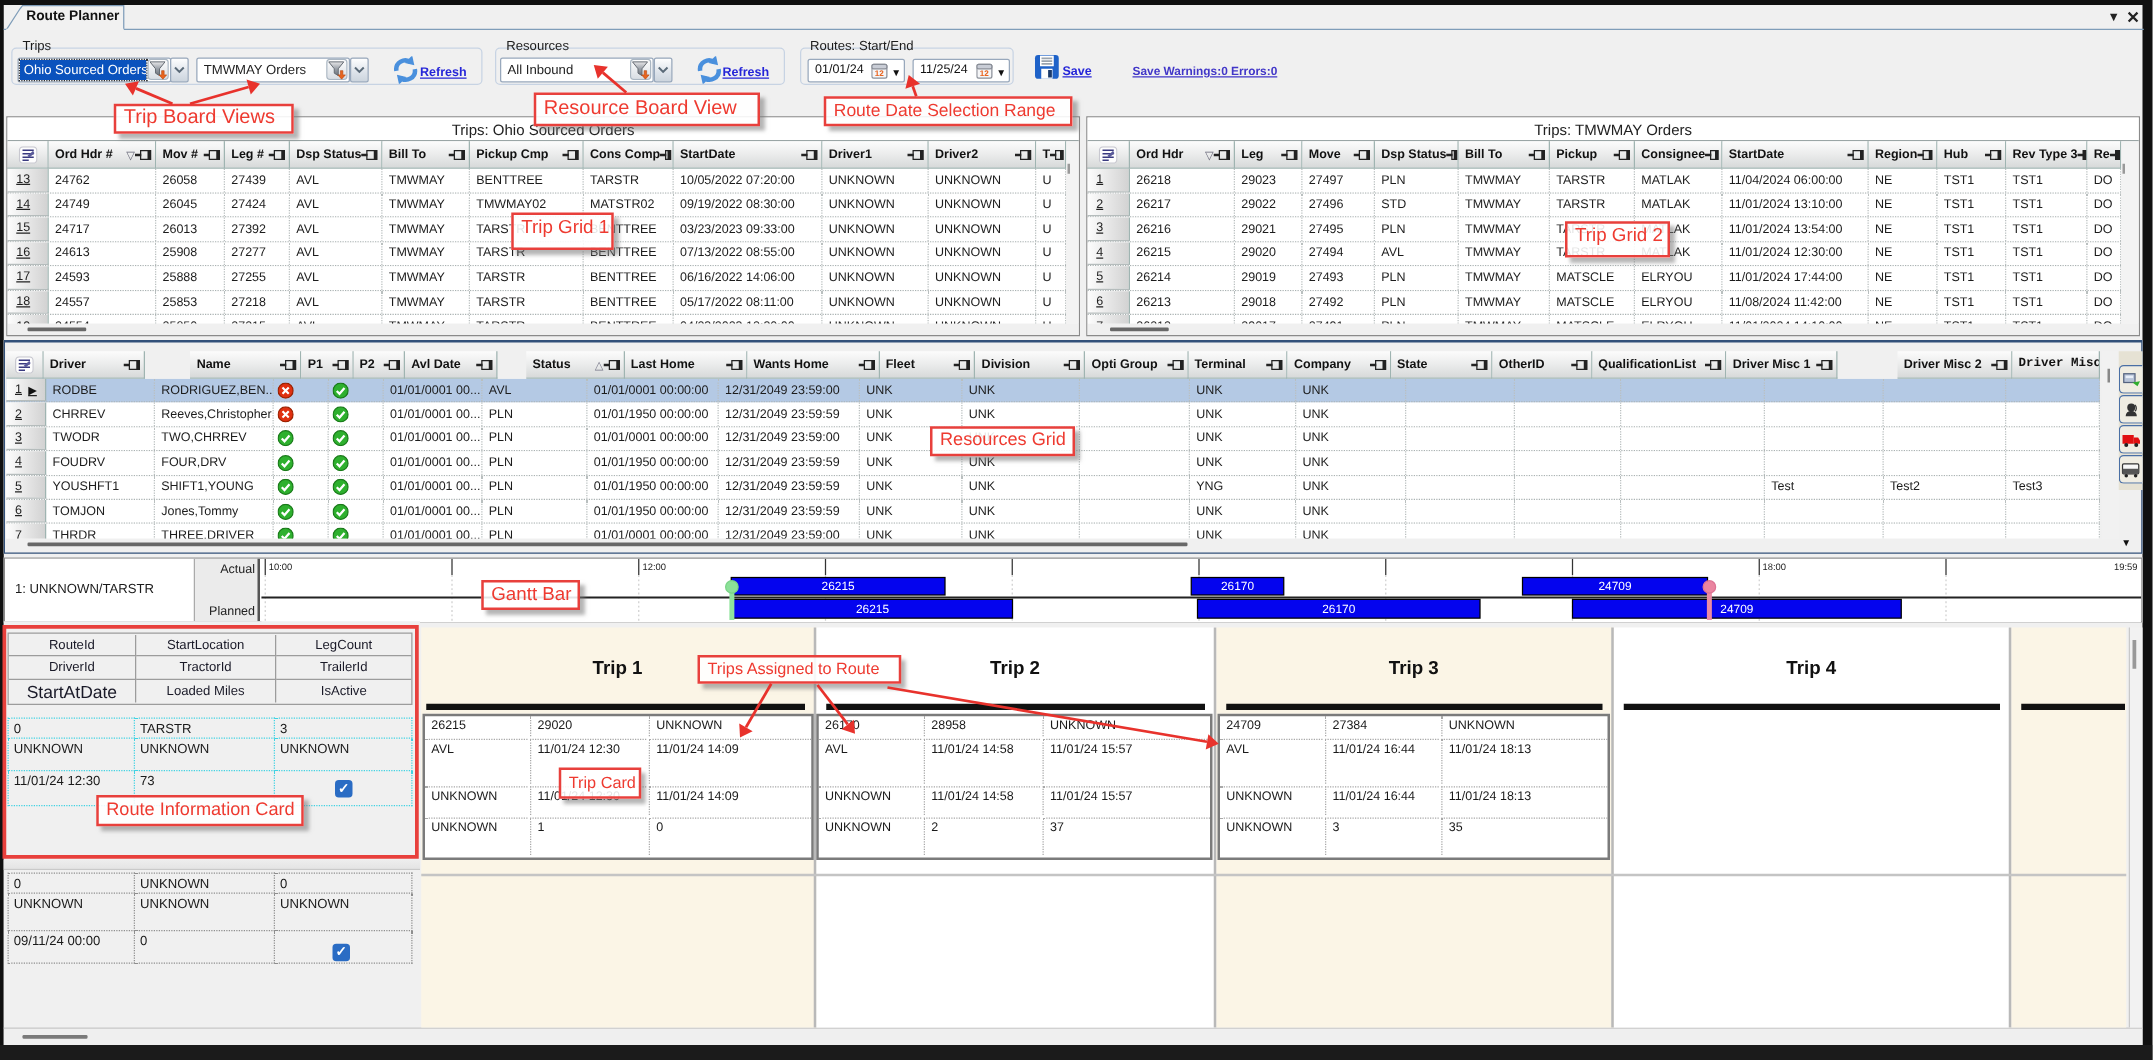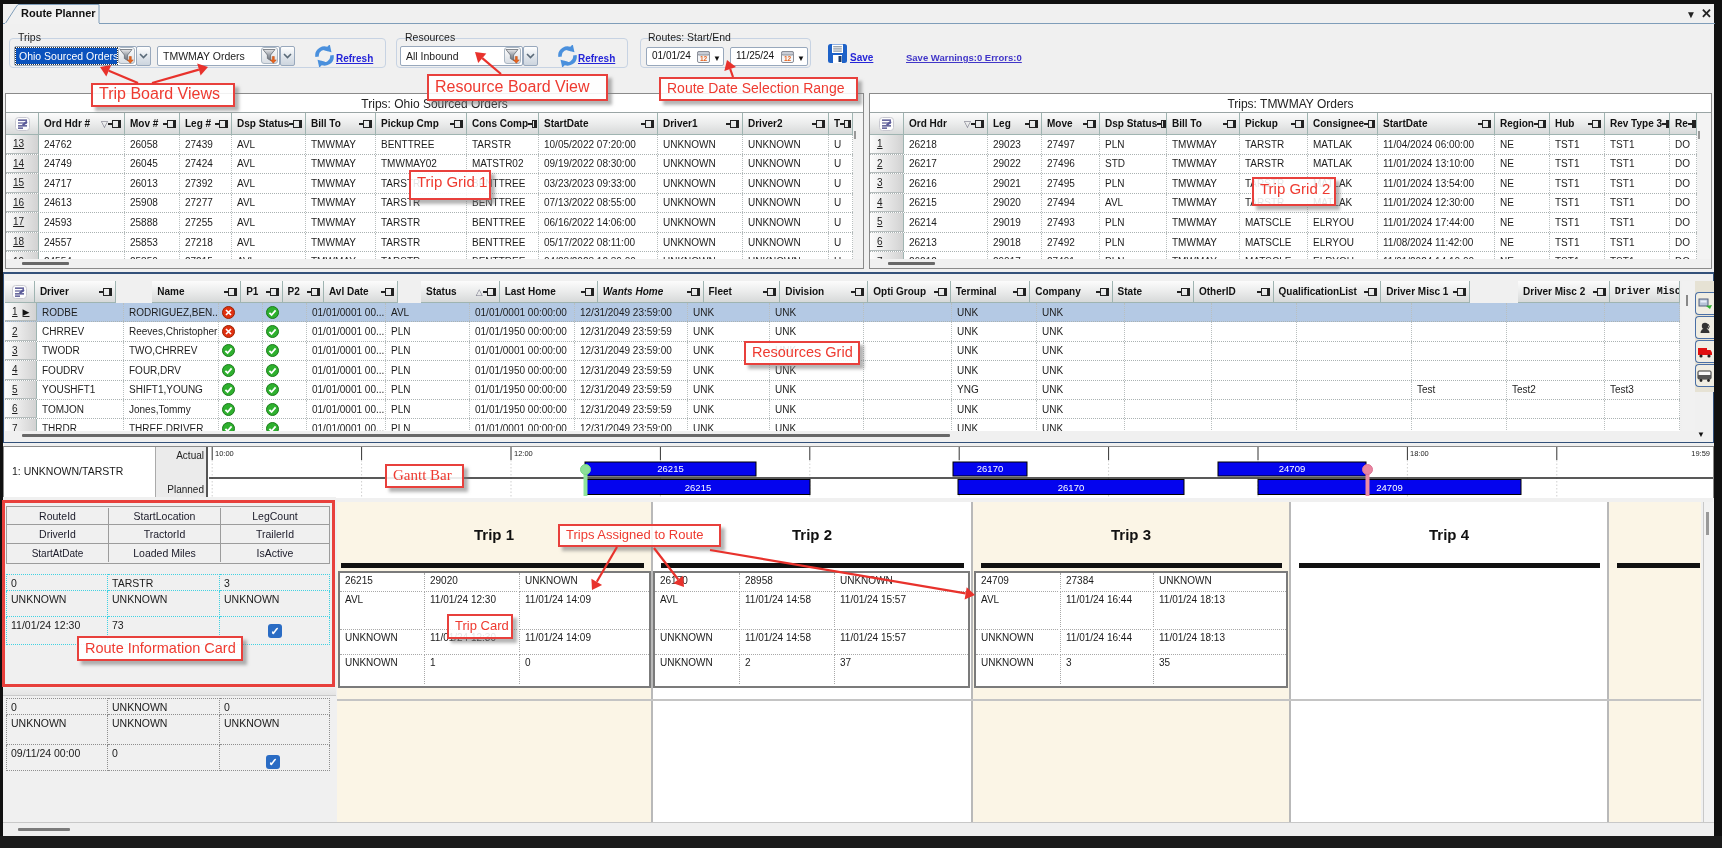--- a/index.html
+++ b/index.html
@@ -415,21 +415,21 @@
         <path d="M7 7.5 L11.5 3.5 L12.5 5.5 L8.5 9 Z" fill="#5a5a9a"></path>
       </svg>
     </div>
     <div class="hdrcell" style="width:87px;">Driver<span style="margin-left:auto;"></span><span class="pin"></span><span style="width:3px;"></span></div>
     <div class="hdrcell" style="width:95px;margin-left:36px;">Name<span style="margin-left:auto;"></span><span class="pin"></span><span style="width:3px;"></span></div>
     <div class="hdrcell" style="width:44px;">P1<span style="margin-left:auto;"></span><span class="pin"></span><span style="width:3px;"></span></div>
     <div class="hdrcell" style="width:44px;">P2<span style="margin-left:auto;"></span><span class="pin"></span><span style="width:3px;"></span></div>
     <div class="hdrcell" style="width:79px;">Avl Date<span style="margin-left:auto;"></span><span class="pin"></span><span style="width:3px;"></span></div>
     <div class="hdrcell" style="width:84px;margin-left:23px;">Status<span style="font-weight:normal;color:#778;font-size:9px;margin-left:auto;">△</span><span class="pin"></span><span style="width:3px;"></span></div>
     <div class="hdrcell" style="width:105px;">Last Home<span style="margin-left:auto;"></span><span class="pin"></span><span style="width:3px;"></span></div>
-    <div class="hdrcell" style="width:113px;font-style:italic;">Wants Home<span style="margin-left:auto;"></span><span class="pin"></span><span style="width:3px;"></span></div>
+    <div class="hdrcell" style="width:113px;">Wants Home<span style="margin-left:auto;"></span><span class="pin"></span><span style="width:3px;"></span></div>
     <div class="hdrcell" style="width:82px;">Fleet<span style="margin-left:auto;"></span><span class="pin"></span><span style="width:3px;"></span></div>
     <div class="hdrcell" style="width:94px;">Division<span style="margin-left:auto;"></span><span class="pin"></span><span style="width:3px;"></span></div>
     <div class="hdrcell" style="width:88px;">Opti Group<span style="margin-left:auto;"></span><span class="pin"></span><span style="width:3px;"></span></div>
     <div class="hdrcell" style="width:85px;">Terminal<span style="margin-left:auto;"></span><span class="pin"></span><span style="width:3px;"></span></div>
     <div class="hdrcell" style="width:88px;">Company<span style="margin-left:auto;"></span><span class="pin"></span><span style="width:3px;"></span></div>
     <div class="hdrcell" style="width:87px;">State<span style="margin-left:auto;"></span><span class="pin"></span><span style="width:3px;"></span></div>
     <div class="hdrcell" style="width:85px;">OtherID<span style="margin-left:auto;"></span><span class="pin"></span><span style="width:3px;"></span></div>
     <div class="hdrcell" style="width:115px;">QualificationList<span style="margin-left:auto;"></span><span class="pin"></span><span style="width:3px;"></span></div>
     <div class="hdrcell" style="width:95px;">Driver Misc 1<span style="margin-left:auto;"></span><span class="pin"></span><span style="width:3px;"></span></div>
     <div class="hdrcell" style="width:98px;margin-left:48px;">Driver Misc 2<span style="margin-left:auto;"></span><span class="pin"></span><span style="width:3px;"></span></div>
@@ -748,21 +748,21 @@
     <circle cx="1158.5" cy="22.5" r="5" fill="#ea85a0" stroke="#dd7394" stroke-width="1"></circle>
   </svg>
 <div class="abs" style="left:3px;top:497px;width:333px;height:325px;background:#f0f0f0;"></div>
 <div class="abs" style="left:6px;top:506px;width:324px;height:58px;border:1px solid #9c9c9c;"></div>
 <div class="abs" style="left:7px;top:508px;width:102px;height:17px;border-right:1px solid #9c9c9c;border-bottom:1px solid #9c9c9c;font-size:10.5px;color:#1a1a28;display:flex;align-items:center;justify-content:center;">RouteId</div>
 <div class="abs" style="left:109px;top:508px;width:112px;height:17px;border-right:1px solid #9c9c9c;border-bottom:1px solid #9c9c9c;font-size:10.5px;color:#1a1a28;display:flex;align-items:center;justify-content:center;">StartLocation</div>
 <div class="abs" style="left:221px;top:508px;width:108px;height:17px;border-right:none;border-bottom:1px solid #9c9c9c;font-size:10.5px;color:#1a1a28;display:flex;align-items:center;justify-content:center;">LegCount</div>
 <div class="abs" style="left:7px;top:525px;width:102px;height:19px;border-right:1px solid #9c9c9c;border-bottom:1px solid #9c9c9c;font-size:10.5px;color:#1a1a28;display:flex;align-items:center;justify-content:center;">DriverId</div>
 <div class="abs" style="left:109px;top:525px;width:112px;height:19px;border-right:1px solid #9c9c9c;border-bottom:1px solid #9c9c9c;font-size:10.5px;color:#1a1a28;display:flex;align-items:center;justify-content:center;">TractorId</div>
 <div class="abs" style="left:221px;top:525px;width:108px;height:19px;border-right:none;border-bottom:1px solid #9c9c9c;font-size:10.5px;color:#1a1a28;display:flex;align-items:center;justify-content:center;">TrailerId</div>
-<div class="abs" style="left:7px;top:544px;width:102px;height:18px;border-right:1px solid #9c9c9c;border-bottom:none;font-size:10px;color:#1a1a28;display:flex;align-items:center;justify-content:center;">StartAtDate</div>
+<div class="abs" style="left:7px;top:544px;width:102px;height:18px;border-right:1px solid #9c9c9c;border-bottom:none;font-size:14px;color:#1a1a28;display:flex;align-items:center;justify-content:center;">StartAtDate</div>
 <div class="abs" style="left:109px;top:544px;width:112px;height:18px;border-right:1px solid #9c9c9c;border-bottom:none;font-size:10.5px;color:#1a1a28;display:flex;align-items:center;justify-content:center;">Loaded Miles</div>
 <div class="abs" style="left:221px;top:544px;width:108px;height:18px;border-right:none;border-bottom:none;font-size:10.5px;color:#1a1a28;display:flex;align-items:center;justify-content:center;">IsActive</div>
 <div class="abs" style="left:6px;top:574px;width:102px;height:17px;border:1px dotted #40d2e2;border-left:1px dotted #40d2e2;border-top:1px dotted #40d2e2;font-size:10.5px;color:#1a1a1a;padding:2px 0 0 4px;">0</div>
 <div class="abs" style="left:108px;top:574px;width:112px;height:17px;border:1px dotted #40d2e2;border-left:none;border-top:1px dotted #40d2e2;font-size:10.5px;color:#1a1a1a;padding:2px 0 0 4px;">TARSTR</div>
 <div class="abs" style="left:220px;top:574px;width:110px;height:17px;border:1px dotted #40d2e2;border-left:none;border-top:1px dotted #40d2e2;font-size:10.5px;color:#1a1a1a;padding:2px 0 0 4px;">3</div>
 <div class="abs" style="left:6px;top:591px;width:102px;height:26px;border:1px dotted #40d2e2;border-left:1px dotted #40d2e2;border-top:none;font-size:10.5px;color:#1a1a1a;padding:2px 0 0 4px;">UNKNOWN</div>
 <div class="abs" style="left:108px;top:591px;width:112px;height:26px;border:1px dotted #40d2e2;border-left:none;border-top:none;font-size:10.5px;color:#1a1a1a;padding:2px 0 0 4px;">UNKNOWN</div>
 <div class="abs" style="left:220px;top:591px;width:110px;height:26px;border:1px dotted #40d2e2;border-left:none;border-top:none;font-size:10.5px;color:#1a1a1a;padding:2px 0 0 4px;">UNKNOWN</div>
 <div class="abs" style="left:6px;top:617px;width:102px;height:28px;border:1px dotted #40d2e2;border-left:1px dotted #40d2e2;border-top:none;font-size:10.5px;color:#1a1a1a;padding:2px 0 0 4px;">11/01/24 12:30</div>
 <div class="abs" style="left:108px;top:617px;width:112px;height:28px;border:1px dotted #40d2e2;border-left:none;border-top:none;font-size:10.5px;color:#1a1a1a;padding:2px 0 0 4px;">73</div>
@@ -842,21 +842,21 @@
 <div class="abs" style="left:1153px;top:654px;width:133px;height:30px;border-left:1px dotted #a8a8a8;border-top:1px dotted #a8a8a8;font-size:10px;color:#1a1a1a;padding:2px 0 0 5px;white-space:nowrap;overflow:hidden;">35</div>
 <div class="abs" style="left:1703px;top:502px;width:11px;height:320px;background:#f2f2f2;border-left:1px solid #c8c8c8;"></div>
 <div class="abs" style="left:1706px;top:512px;width:3px;height:23px;background:#999;"></div>
 <div class="abs" style="left:2px;top:500px;width:333px;height:187px;border:3px solid #e8403c;z-index:35;"></div>
 <div class="callout" style="left:91px;top:83px;width:144px;height:24px;font-size:16px;display:flex;align-items:center;">Trip Board Views</div>
 <div class="callout" style="left:427px;top:74px;width:181px;height:27px;font-size:16px;display:flex;align-items:center;">Resource Board View</div>
 <div class="callout" style="left:659px;top:77px;width:199px;height:24px;font-size:14px;display:flex;align-items:center;">Route Date Selection Range</div>
 <div class="callout" style="left:409px;top:170px;width:82px;height:30px;font-size:15px;display:flex;align-items:flex-start;">Trip Grid 1</div>
 <div class="callout" style="left:1252px;top:177px;width:84px;height:29px;font-size:15px;display:flex;align-items:flex-start;">Trip Grid 2</div>
 <div class="callout" style="left:744px;top:341px;width:116px;height:24px;font-size:14.5px;display:flex;align-items:center;">Resources Grid</div>
-<div class="callout" style="left:385px;top:464px;width:79px;height:24px;font-size:15px;display:flex;align-items:center;font-family:Liberation Serif, serif;">Gantt Bar</div>
+<div class="callout" style="left:385px;top:464px;width:79px;height:24px;font-size:15px;display:flex;align-items:center;">Gantt Bar</div>
 <div class="callout" style="left:558px;top:524px;width:163px;height:23px;font-size:13px;display:flex;align-items:center;">Trips Assigned to Route</div>
 <div class="callout" style="left:447px;top:614px;width:66px;height:25px;font-size:13px;display:flex;align-items:center;">Trip Card</div>
 <div class="callout" style="left:77px;top:636px;width:166px;height:25px;font-size:14.5px;display:flex;align-items:center;">Route Information Card</div>
 <svg class="abs" style="left:0;top:0;width:1722px;height:848px;z-index:50;pointer-events:none;" viewBox="0 0 1722 848">
     <line x1="138.0" y1="83.0" x2="108.8" y2="70.7" stroke="#e8322c" stroke-width="2.2"></line>
     <polygon points="100.0,67.0 111.2,65.0 106.3,76.4" fill="#e8322c"></polygon>
     <line x1="152.0" y1="83.0" x2="198.9" y2="69.6" stroke="#e8322c" stroke-width="2.2"></line>
     <polygon points="208.0,67.0 200.6,75.6 197.2,63.6" fill="#e8322c"></polygon>
     <line x1="501.0" y1="74.0" x2="482.3" y2="58.1" stroke="#e8322c" stroke-width="2.2"></line>
     <polygon points="475.0,52.0 486.3,53.4 478.2,62.9" fill="#e8322c"></polygon>

